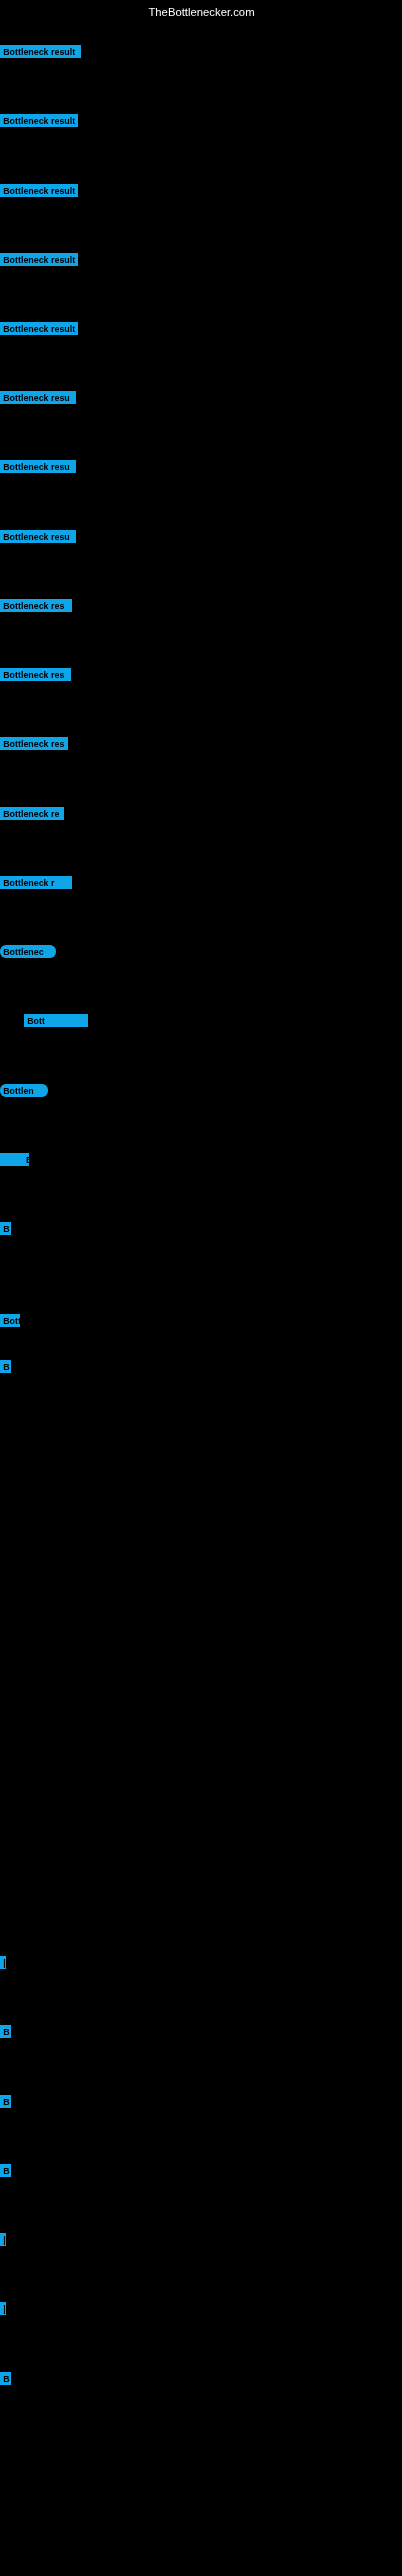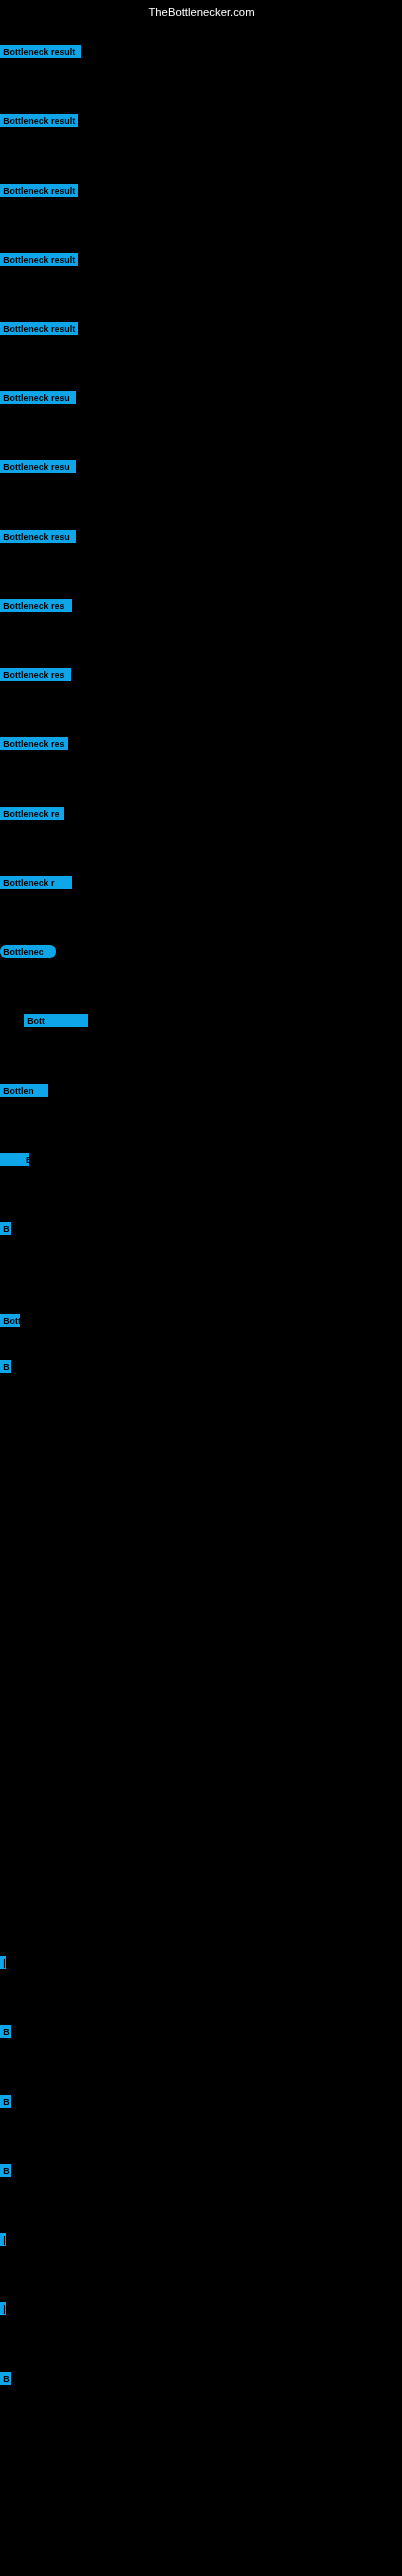--- a/index.html
+++ b/index.html
@@ -53,21 +53,21 @@
     <div class="bottleneck-badge" style="top: 391px; width: 76px;">Bottleneck resu</div>
     <div class="bottleneck-badge" style="top: 460px; width: 76px;">Bottleneck resu</div>
     <div class="bottleneck-badge" style="top: 530px; width: 76px;">Bottleneck resu</div>
     <div class="bottleneck-badge" style="top: 599px; width: 72px;">Bottleneck res</div>
     <div class="bottleneck-badge" style="top: 668px; width: 71px;">Bottleneck res</div>
     <div class="bottleneck-badge" style="top: 737px; width: 68px;">Bottleneck res</div>
     <div class="bottleneck-badge" style="top: 807px; width: 64px;">Bottleneck re</div>
     <div class="bottleneck-badge" style="top: 876px; width: 72px;">Bottleneck r</div>
     <div class="bottleneck-badge" style="top: 945px; width: 56px; border-radius: 6px;">Bottlenec</div>
     <div class="bottleneck-badge" style="top: 1014px; width: 64px; margin-left: 24px;">Bott</div>
-    <div class="bottleneck-badge" style="top: 1084px; width: 48px;">Bottlen</div>
+    <div class="bottleneck-badge" style="top: 1084px; width: 48px; border-radius: 6px;">Bottlen</div>
     <div class="bottleneck-badge" style="top: 1153px; width: 17.7px; padding-left: 26px;">Bo</div>
     <div class="bottleneck-badge" style="top: 1222px; width: 11.3px;">B</div>
     <div class="bottleneck-badge" style="top: 1291px; width: 20px; margin-top: 23px;">Bottl</div>
     <div class="bottleneck-badge" style="top: 1360px; width: 11.3px;">B</div>
     <div class="bottleneck-badge" style="top: 1956px; width: 4px;">|</div>
     <div class="bottleneck-badge" style="top: 2025px; width: 11.3px;">B</div>
     <div class="bottleneck-badge" style="top: 2095px; width: 11.3px;">B</div>
     <div class="bottleneck-badge" style="top: 2164px; width: 11.3px;">B</div>
     <div class="bottleneck-badge" style="top: 2233px; width: 4px;">|</div>
     <div class="bottleneck-badge" style="top: 2302px; width: 4px;">|</div>

